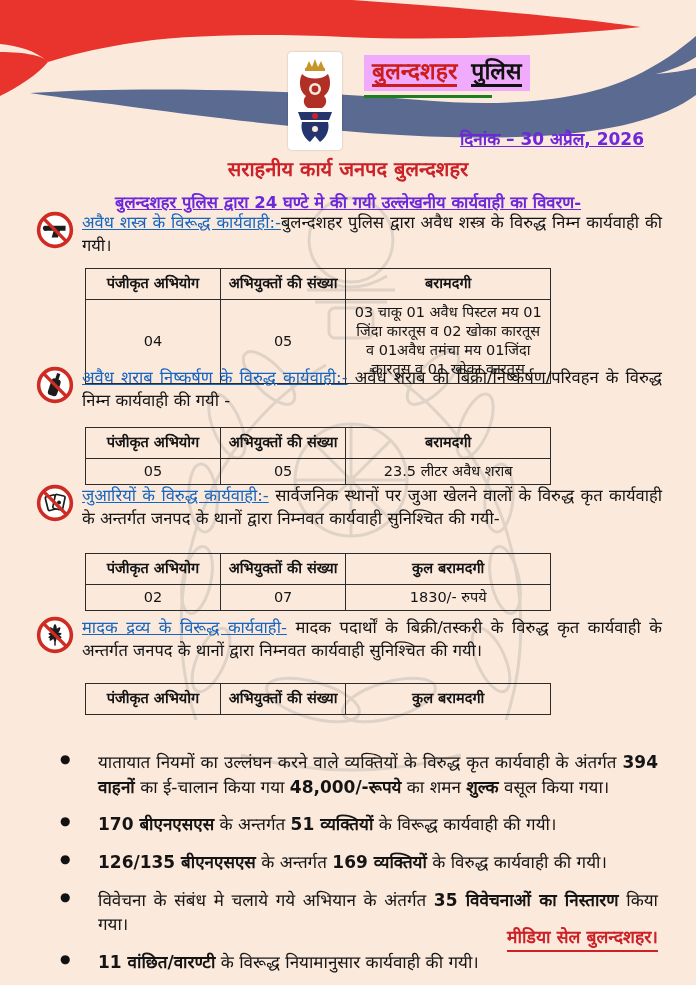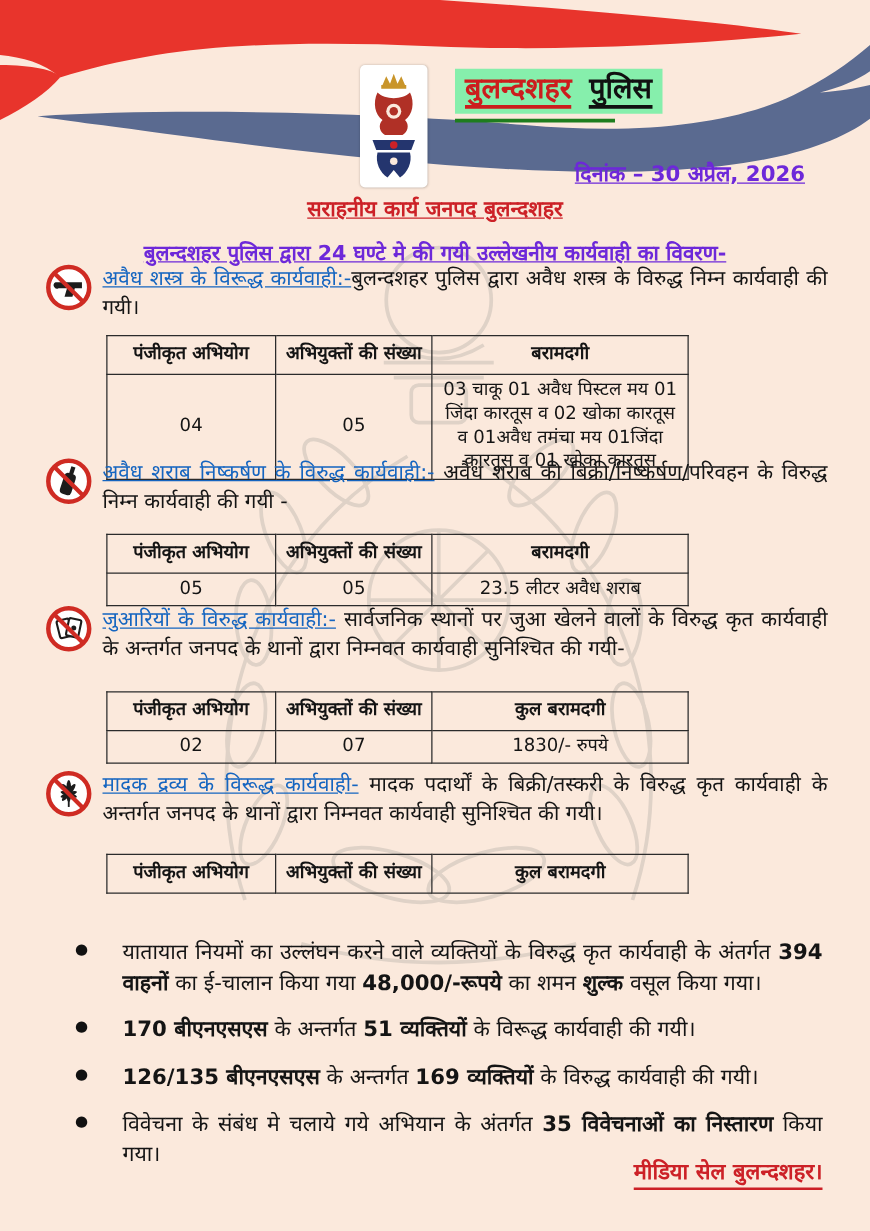--- a/index.html
+++ b/index.html
@@ -6,33 +6,33 @@
   body{
     width:696px;height:985px;position:relative;overflow:hidden;
     background:#fbe9dc;
     font-family:"DejaVu Sans","Liberation Sans",sans-serif;
     color:#1a1a1a;
   }
   
   #header-art{position:absolute;top:0;left:0;width:696px;height:190px;}
   #crest{position:absolute;left:288px;top:52px;width:54px;height:98px;background:#fff;
          border-radius:4px;box-shadow:0 0 2px rgba(0,0,0,.25);display:flex;align-items:center;justify-content:center;}
-  #brand{position:absolute;left:364px;top:55px;background:#86efac;padding:3px 8px 5px 8px;
+  #brand{position:absolute;left:364px;top:55px;background:#f0abfc;padding:3px 8px 5px 8px;
          font-size:23px;font-weight:bold;white-space:nowrap;line-height:1.2;}
   #brand .r{color:#cc1d1d;border-bottom:3px solid #cc1d1d;}
   #brand .b{color:#111;border-bottom:3px solid #111;margin-left:6px;}
   #brand-green-line{position:absolute;left:364px;top:95px;width:128px;height:3px;background:#1e7d1e;}
   #date-line{position:absolute;top:127px;right:52px;font-size:17px;font-weight:bold;color:#6d28d9;
              text-decoration:underline;}
   
   #watermark{position:absolute;left:96px;top:180px;width:510px;height:600px;opacity:.40;z-index:0;}
   .content{position:relative;z-index:1;}
   
   #main-title{position:absolute;left:0;top:155px;width:100%;text-align:center;
-              font-size:17px;font-weight:bold;color:#cc2127;text-decoration:underline;z-index:1;}
+              font-size:20px;font-weight:bold;color:#cc2127;z-index:1;}
   #subtitle{position:absolute;left:0;top:190px;width:100%;text-align:center;
             font-size:16.5px;font-weight:bold;color:#6d28d9;text-decoration:underline;z-index:1;}
   
   .section{position:absolute;left:36px;right:34px;font-size:16.5px;line-height:1.42;
            text-align:justify;z-index:1;color:#141414;font-weight:500;}
   .section .icon{float:left;width:38px;height:38px;margin:0 8px 2px 0;}
   .section .head{color:#1565c0;font-weight:normal;text-decoration:underline;}
   .sec1{top:211px;}
   .sec2{top:366px;}
   .sec3{top:484px;}
@@ -212,15 +212,16 @@
     <th class="c3">कुल बरामदगी</th>
   </tr>
 </tbody>
   </table>
 
 <ul id="bullets">
   <li><span>यातायात नियमों का उल्लंघन करने वाले व्यक्तियों के विरुद्ध कृत कार्यवाही के अंतर्गत </span><b>394 वाहनों</b><span> का ई-चालान किया गया </span><b>48,000/-रूपये</b><span> का शमन </span><b>शुल्क</b><span> वसूल किया गया।</span></li>
   <li><b>170 बीएनएसएस</b><span> के अन्तर्गत </span><b>51 व्यक्तियों</b><span> के विरूद्ध कार्यवाही की गयी।</span></li>
   <li><b>126/135 बीएनएसएस</b><span> के अन्तर्गत </span><b>169 व्यक्तियों</b><span> के विरुद्ध कार्यवाही की गयी।</span></li>
   <li><span>विवेचना के संबंध मे चलाये गये अभियान के अंतर्गत </span><b>35 विवेचनाओं का निस्तारण</b><span> किया गया।</span></li>
+  <li><b>11 वांछित/वारण्टी</b><span> के विरूद्ध नियामानुसार कार्यवाही की गयी।</span></li>
 </ul>
 
 <div id="footer-sign">मीडिया सेल बुलन्दशहर।</div>
 
 </body></html>

